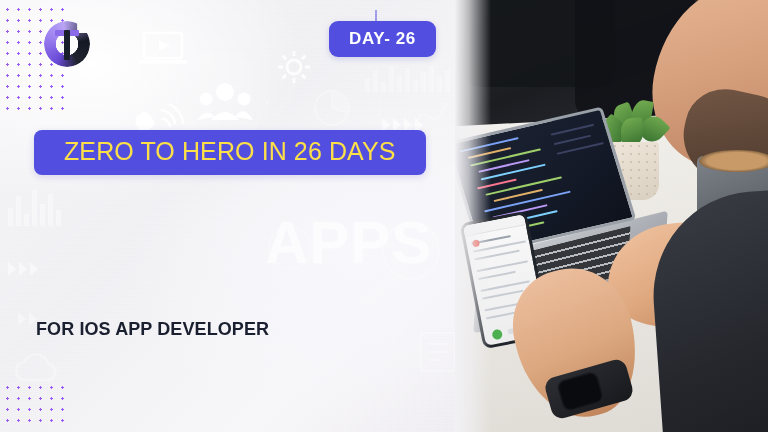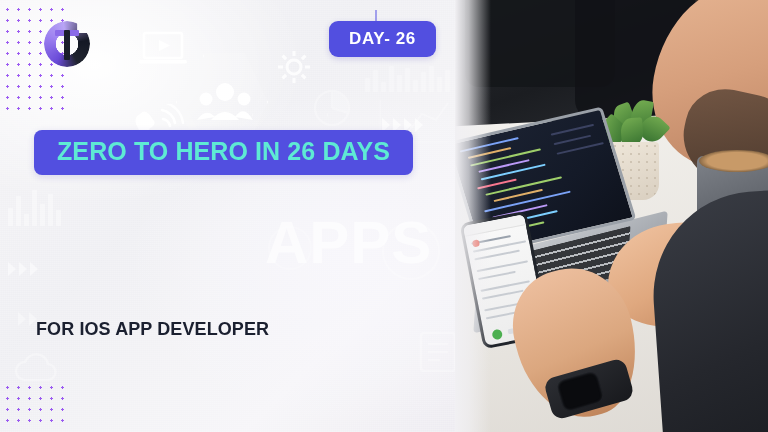--- a/index.html
+++ b/index.html
@@ -100,24 +100,24 @@
     font-size:17px; font-weight:800; letter-spacing:.6px;
     line-height:1;
     box-shadow:0 2px 6px rgba(60,50,180,.18);
     margin-left:12px;
   }
   .badge-stem { position:absolute; left:375px; top:10px; width:2px; height:12px; background:#6d69e6; opacity:.6; }
 
   
   .pill {
     position:absolute; left:34px; top:130px;
-    background:#524fe0; color:#5eead4;
+    background:#524fe0; color:#fde047;
     border-radius:8px;
-    padding:9px 23px 11px;
-    font-size:25px; font-weight:700; letter-spacing:.1px; line-height:1;
+    padding:9px 30px 11px;
+    font-size:25px; font-weight:400; letter-spacing:.1px; line-height:1;
     white-space:nowrap;
     box-shadow:0 2px 7px rgba(60,50,180,.16);
   }
 
   
   .title {
     position:absolute; left:35px; top:192px;
     color:#1a1f2e;
     font-size:34px; font-weight:800; letter-spacing:-.6px; line-height:1.12;
     white-space:nowrap;

